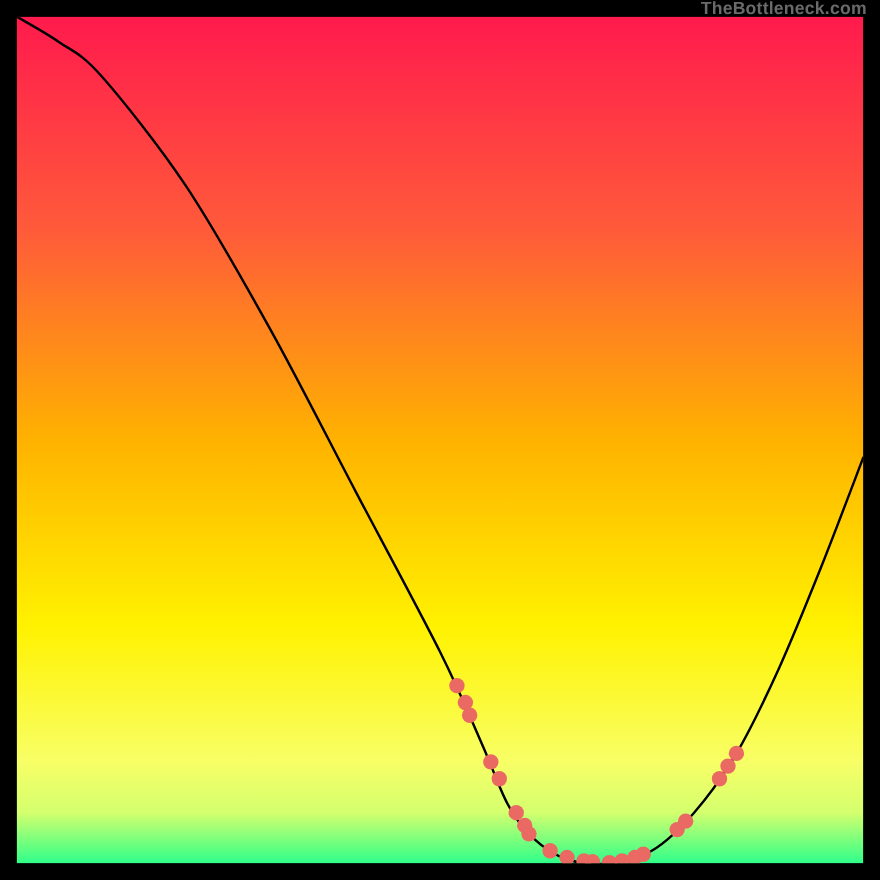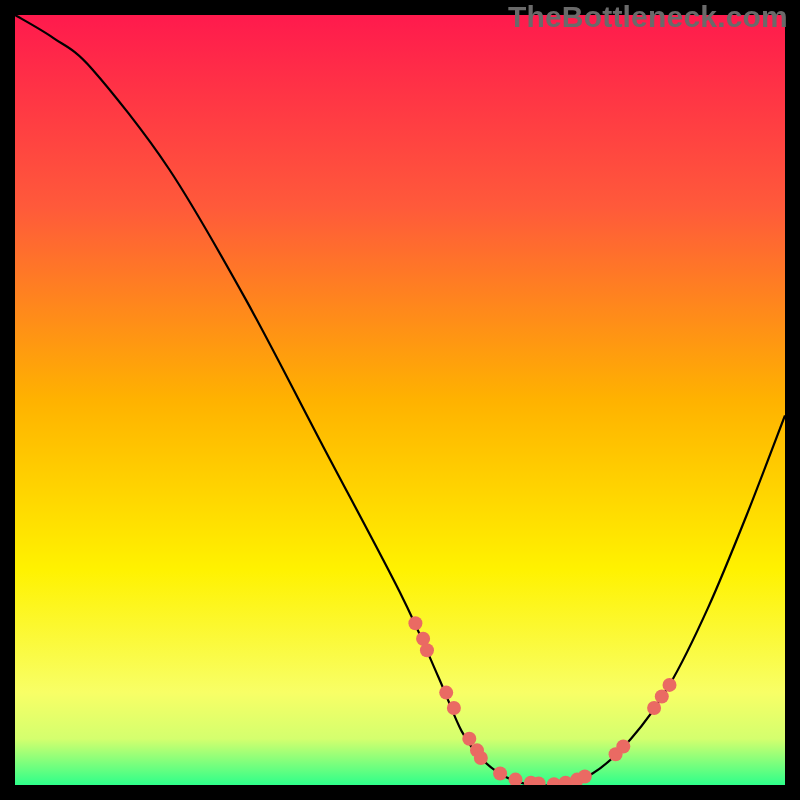--- a/index.html
+++ b/index.html
@@ -25,21 +25,21 @@
     top: 15px;
     width: 770px;
     height: 770px;
     overflow: hidden;
   }
   .watermark {
     position: absolute;
     top: 0px;
     right: 12px;
     color: #6a6a6a;
-    font-size: 30px;
+    font-size: 16px;
     font-weight: 600;
     letter-spacing: 0.2px;
     z-index: 10;
   }
   svg {
     display: block;
   }
 </style>
 </head>
 <body>

